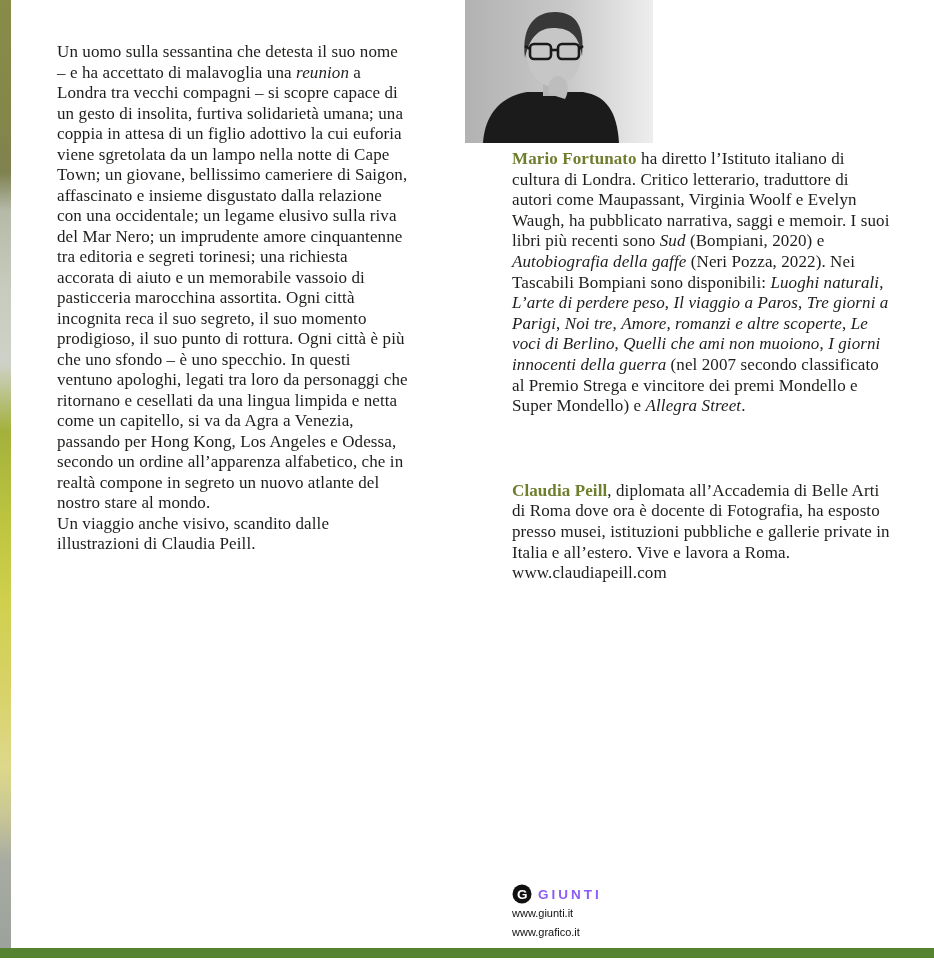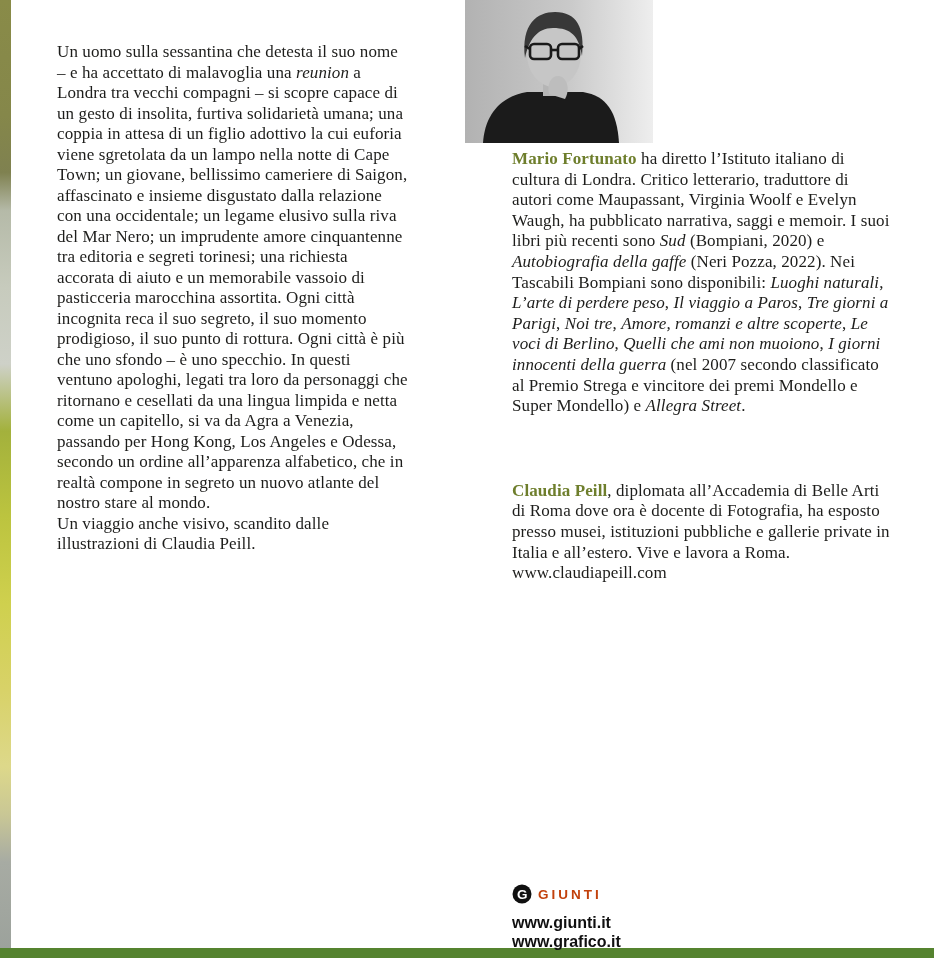--- a/index.html
+++ b/index.html
@@ -34,24 +34,24 @@
   }
   .bio-illustrator{margin-top:64px;}
   
   .publisher{
     position:absolute;left:512px;top:884px;
     font-family:"Liberation Sans", sans-serif;
   }
   .logo-row{display:flex;align-items:center;gap:6px;}
   .logo-row svg{display:block;}
   .publisher-name{
-    font-size:13.5px;font-weight:bold;letter-spacing:3px;color:#c2410c;
+    font-size:13.5px;font-weight:bold;letter-spacing:3px;color:#8b5cf6;
   }
   .websites{
-    margin-top:9px;font-size:16px;font-weight:bold;line-height:19px;color:#101010;
+    font-size:11px;font-weight:normal;line-height:19px;color:#101010;
   }
   
   .credits{
     position:absolute;right:16px;bottom:30px;
     writing-mode:vertical-rl;transform:rotate(180deg);
     font-family:"Liberation Sans", sans-serif;
     font-size:7.5px;font-weight:bold;line-height:10px;color:#101010;
     letter-spacing:0.2px;
   }
 </style>

